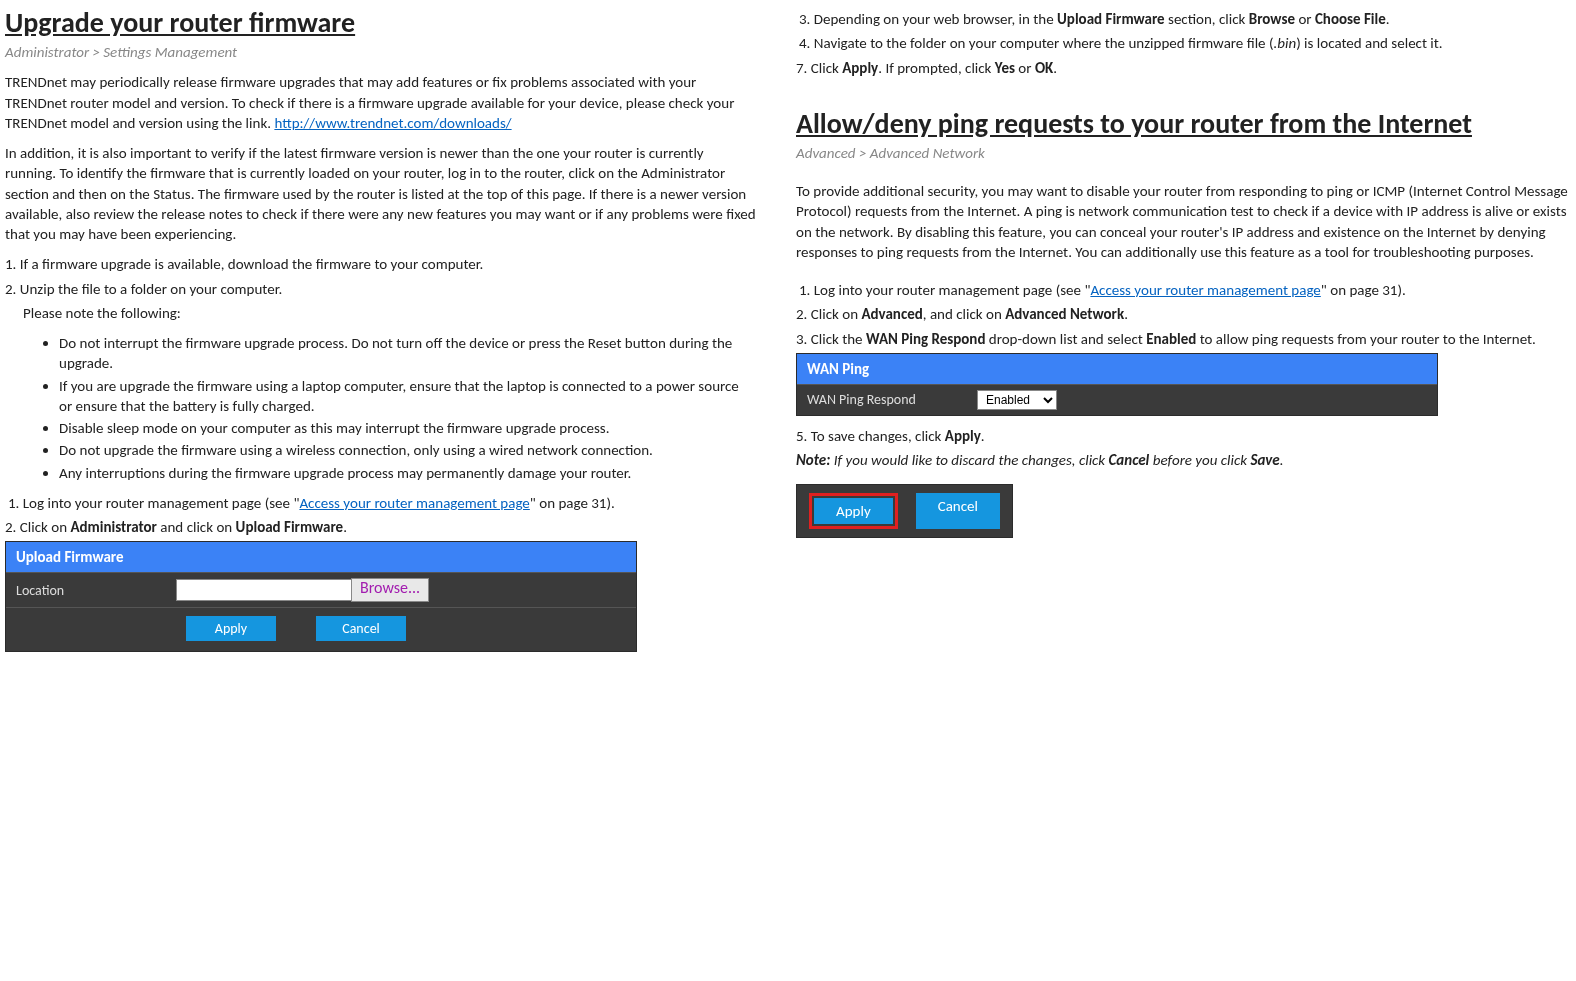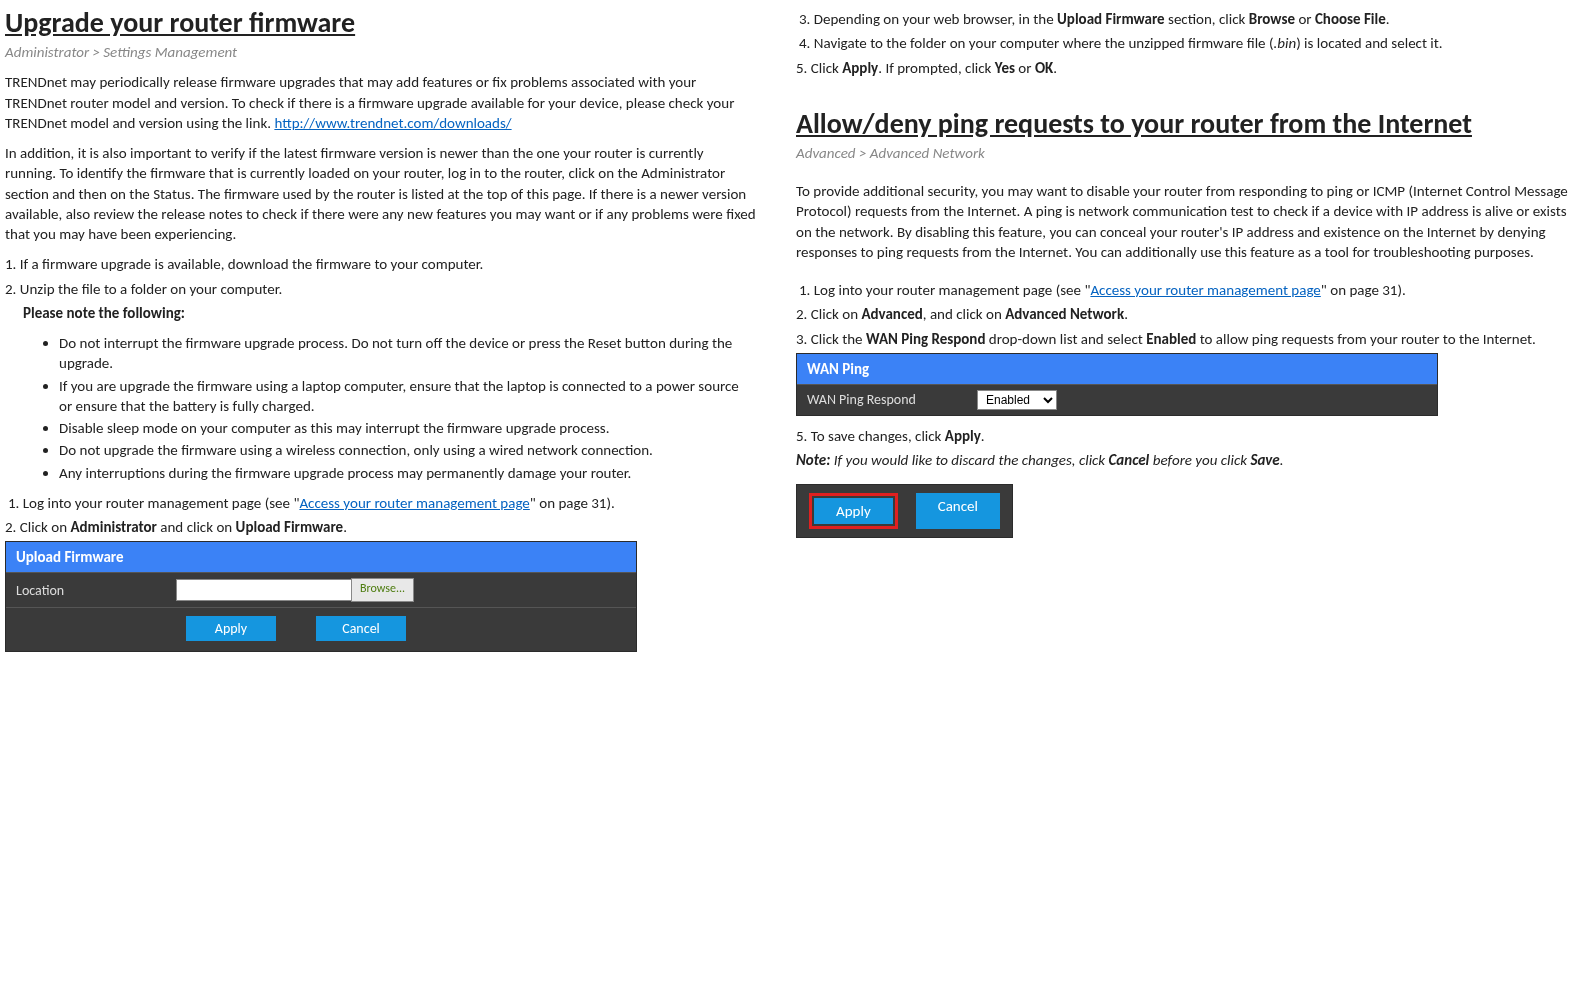--- a/index.html
+++ b/index.html
@@ -26,21 +26,21 @@
     .breadcrumb {
       font-style: italic;
       color: #888;
       margin: 0 0 10px 0;
       font-size: 15px;
     }
     p { margin: 0 0 10px 0; line-height: 1.35; }
     a { color: #0563c1; text-decoration: underline; }
     .step { margin: 4px 0 4px 0; }
     .step-indent { padding-left: 18px; text-indent: -15px; }
-    .note-head { font-weight: bold; margin-left: 18px; }
+    .note-head { font-weight: normal; margin-left: 18px; }
     ul.bullets { margin: 2px 0 10px 38px; padding: 0; }
     ul.bullets li { margin: 2px 16px; line-height: 1.35; }
     b { font-weight: bold; }
     i { font-style: italic; }
 
     
     .ui-box {
       border: 1px solid #2b2b2b;
       background: #3a3a3a;
       margin: 4px 0 10px 0;
@@ -64,25 +64,25 @@
     .ui-input {
       background: #fff;
       color: #000;
       border: 1px solid #888;
       height: 18px;
       width: 170px;
       font-size: 12px;
     }
     .ui-browse {
       background: #e8e8e8;
-      color: #4d7c0f;
+      color: #a21caf;
       border: 1px solid #888;
       height: 20px;
       padding: 1px 8px;
-      font-size: 12px;
+      font-size: 16px;
       line-height: 16px;
       display: inline-block;
       margin-left: -1px;
     }
     .ui-btnrow {
       display: flex;
       justify-content: flex-start;
       gap: 40px;
       padding: 8px 10px 10px 180px;
       border-top: 1px solid #555;
@@ -176,21 +176,21 @@
 </div>
 
 <div class="col right">
   <p class="step step-indent">
     <span>3. Depending on your web browser, in the </span><b>Upload Firmware</b><span> section, click </span><b>Browse</b><span> or </span><b>Choose File</b>.
   </p>
   <p class="step step-indent">
     <span>4. Navigate to the folder on your computer where the unzipped firmware file (</span><i>.bin</i><span>) is located and select it.</span>
   </p>
   <p class="step">
-    <span>5. Click </span><b>Apply</b><span>. If prompted, click </span><b>Yes</b><span> or </span><b>OK</b>.
+    <span>7. Click </span><b>Apply</b><span>. If prompted, click </span><b>Yes</b><span> or </span><b>OK</b>.
   </p>
 
   <h1 style="margin-top:28px">Allow/deny ping requests to your router from the Internet</h1>
   <p class="breadcrumb">Advanced &gt; Advanced Network</p>
 
   <p style="margin-top:18px">To provide additional security, you may want to disable your router from responding to ping or ICMP (Internet Control Message Protocol) requests from the Internet. A ping is network communication test to check if a device with IP address is alive or exists on the network. By disabling this feature, you can conceal your router's IP address and existence on the Internet by denying responses to ping requests from the Internet. You can additionally use this feature as a tool for troubleshooting purposes.</p>
 
   <p class="step step-indent" style="margin-top:18px">
     <span>1. Log into your router management page (see "</span><a href="#">Access your router management page</a><span>" on page 31).</span>
   </p>

